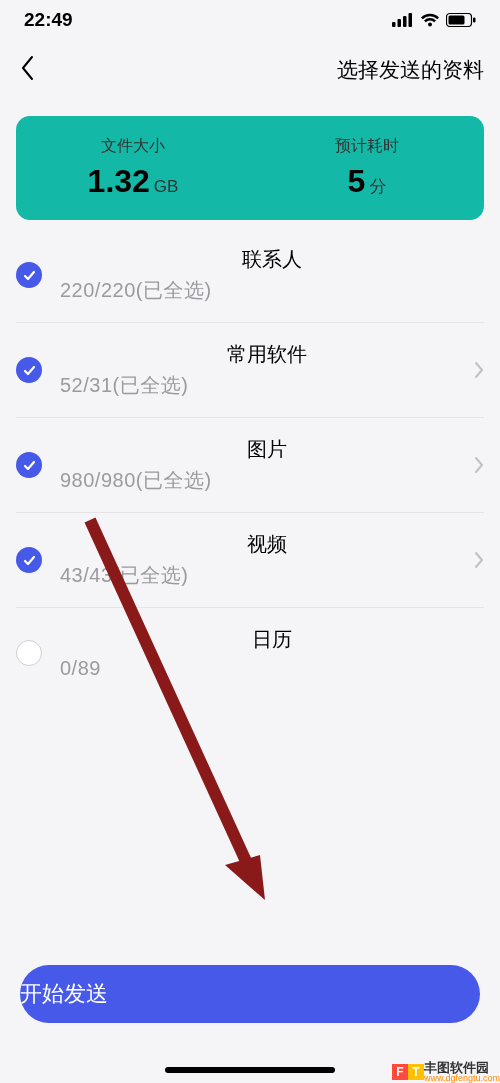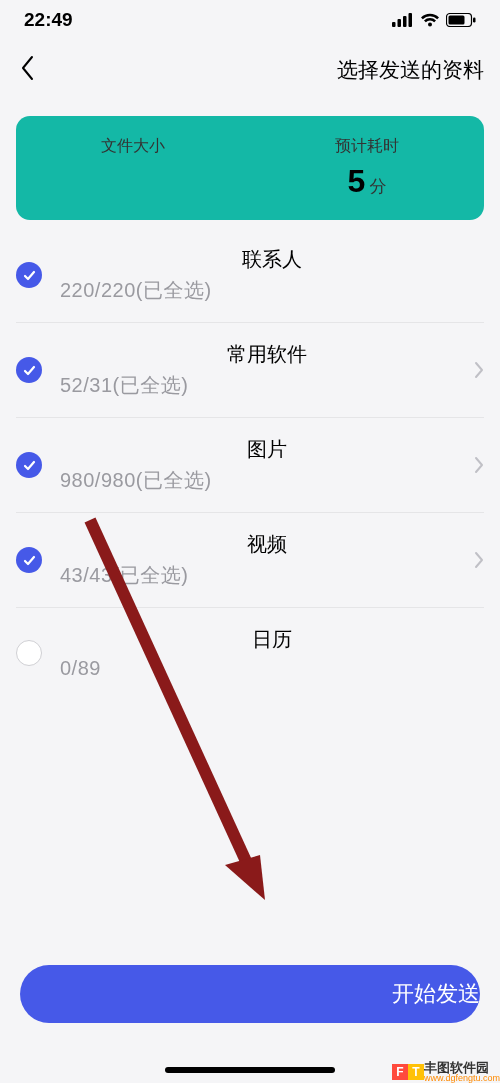--- a/index.html
+++ b/index.html
@@ -18,21 +18,21 @@
     .list { padding: 0 16px; }
     .item { display: flex; align-items: center; padding: 18px 0; border-bottom: 1px solid #e5e5e7; }
     .item:last-child { border-bottom: none; }
     .check { width: 26px; height: 26px; border-radius: 50%; display: flex; align-items: center; justify-content: center; flex-shrink: 0; margin-right: 18px; }
     .check.on { background: #4659e8; }
     .check.off { background: #fff; border: 1.5px solid #d0d0d4; }
     .item-text { flex: 1; }
     .item-title { font-size: 20px; color: #000; margin-bottom: 4px; text-align: center; }
     .item-sub { font-size: 20px; color: #9a9aa0; letter-spacing: 0.5px; }
     .chevron { flex-shrink: 0; }
-    .send-btn { position: absolute; bottom: 60px; left: 20px; right: 20px; height: 58px; border-radius: 29px; background: #4659e8; display: flex; align-items: center; justify-content: flex-end; color: #fff; font-size: 22px; }
+    .send-btn { position: absolute; bottom: 60px; left: 20px; right: 20px; height: 58px; border-radius: 29px; background: #4659e8; display: flex; align-items: center; justify-content: flex-start; color: #fff; font-size: 22px; }
     .home-indicator { position: absolute; bottom: 10px; left: 50%; transform: translateX(-50%); width: 170px; height: 6px; background: #000; border-radius: 3px; }
     .arrow-overlay { position: absolute; pointer-events: none; z-index: 50; }
     .watermark { position: absolute; bottom: 0; right: 0; display: flex; align-items: center; font-size: 12px; z-index: 60; }
     .wm-sq { width: 16px; height: 16px; display: inline-flex; align-items: center; justify-content: center; color: #fff; font-weight: bold; font-size: 12px; }
     .wm-text { display: flex; flex-direction: column; line-height: 1; }
     .wm-cn { font-size: 13px; color: #333; font-weight: 600; }
     .wm-url { font-size: 9px; color: #ff8a00; }
   </style>
 </head>
 <body>
@@ -62,20 +62,21 @@
     <svg width="14" height="26" viewBox="0 0 14 26">
         <path d="M12 2 L3 13 L12 24" stroke="#000" stroke-width="2" fill="none" stroke-linecap="round" stroke-linejoin="round"></path>
       </svg>
   </div>
   <div class="header-title">选择发送的资料</div>
 </div>
 
 <div class="card">
   <div class="card-col">
     <div class="card-label">文件大小</div>
+    <div><span class="card-value">1.32</span><span class="card-unit">GB</span></div>
   </div>
   <div class="card-col">
     <div class="card-label">预计耗时</div>
     <div><span class="card-value">5</span><span class="card-unit">分</span></div>
   </div>
 </div>
 
 <div class="list">
   <div class="item">
     <div class="check on">

